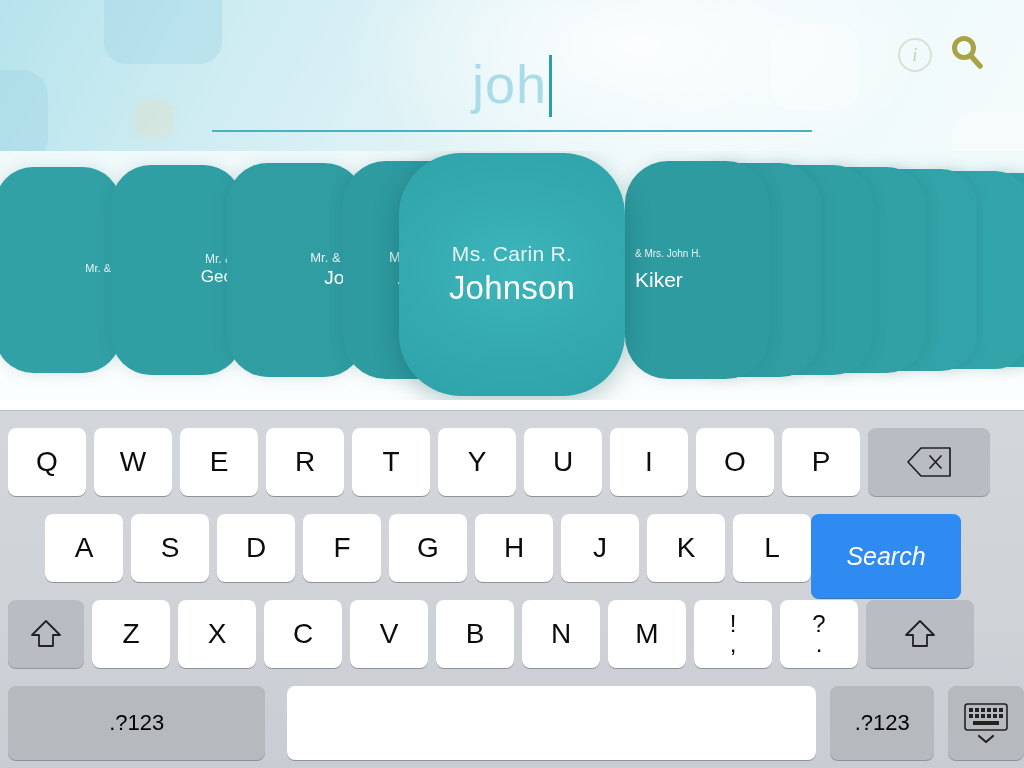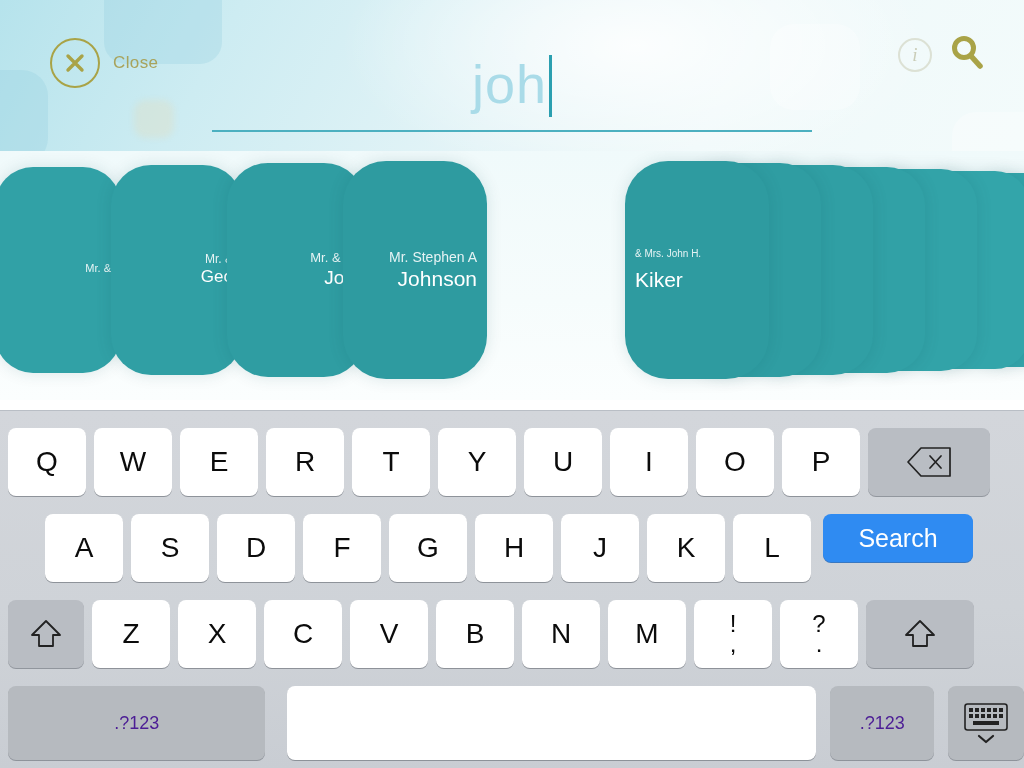--- a/index.html
+++ b/index.html
@@ -121,46 +121,38 @@
     display: flex; align-items: center; justify-content: center;
     font-size: 28px; color: #0b0b0b; font-weight: 300;
     box-shadow: 0 1px 0 rgba(130,135,142,0.85);
     font-family: "Liberation Sans", sans-serif;
     cursor: pointer; user-select: none;
   }
   .key.grey { background: #b9bdc3; box-shadow: 0 1px 0 rgba(130,135,142,0.8); }
   .key.grey2 { background: #b6babf; box-shadow: 0 1px 0 rgba(128,133,140,0.8); }
   .key.blue { background: #2f8bf2; box-shadow: 0 1px 0 rgba(40,110,190,0.9); }
   .key.blue span { color: #ffffff; font-size: 25px; }
-  .key.num { font-size: 18px; color: #4c1d95; }
+  .key.num { font-size: 22px; color: #000000; }
   .key.dual { flex-direction: column; gap: 0px; line-height: 1; padding-top: 4px; }
   .key.dual .up { font-size: 24px; }
   .key.dual .dn { font-size: 24px; position: relative; top: -4px; }
   .key svg { display: block; }
 </style>
 </head>
 <body>
 
 <div id="app">
 
   <div class="header">
     <div class="bg-sq tinted" style="left:104px;top:-44px;width:118px;height:108px;"></div>
     <div class="bg-sq tinted" style="left:-44px;top:70px;width:92px;height:94px;border-radius:26px;"></div>
     <div class="bg-sq warm" style="left:134px;top:100px;width:40px;height:38px;border-radius:12px;filter:blur(3px);"></div>
     <div class="bg-sq" style="left:770px;top:24px;width:90px;height:86px;border-radius:24px;"></div>
     <div class="bg-sq" style="left:952px;top:112px;width:92px;height:78px;border-radius:24px;"></div>
 
-    <div class="close-wrap">
-      <div class="close-circle">
-        <svg width="26" height="26" viewBox="0 0 26 26" aria-hidden="true">
-          <path d="M6 6 L20 20 M20 6 L6 20" stroke="#a9a347" stroke-width="3.4" stroke-linecap="round" fill="none"></path>
-        </svg>
-      </div>
-      <div class="close-label">Close</div>
-    </div>
 
     <div class="searchfield">
       <div class="value-row">
         <span class="value">joh</span>
           <span class="caret"></span>
       </div>
       <div class="underline"></div>
     </div>
 
     <div class="info-icon">
@@ -169,20 +161,24 @@
 
     <div class="search-icon">
       <svg width="42" height="42" viewBox="0 0 42 42" aria-hidden="true">
         <circle cx="18" cy="16" r="9.5" fill="none" stroke="#a9a347" stroke-width="5"></circle>
         <path d="M25 24 L34 34" stroke="#a9a347" stroke-width="5.5" stroke-linecap="round"></path>
       </svg>
     </div>
   </div>
 
   <div class="carousel">
+      <div class="card center" style="left: 399px; top: 2px; width: 226px; height: 243px; z-index: 50;">
+        <div class="t1">Ms. Carin R.</div>
+        <div class="t2">Johnson</div>
+      </div>
       <div class="card" style="left: 343px; top: 10px; width: 144px; height: 218px; z-index: 39; background: rgb(46, 155, 160); border-radius: 43px; justify-content: center; align-items: flex-end; padding-right: 10px;">
         <div class="t1" style="font-size: 14px;">Mr. Stephen A</div>
         <div class="t2" style="font-size: 21px; margin-top: 3px;">Johnson</div>
       </div>
       <div class="card" style="left: 227px; top: 12px; width: 138px; height: 214px; z-index: 38; background: rgb(47, 157, 162); border-radius: 41px; justify-content: center; align-items: flex-end; padding-right: 10px;">
         <div class="t1" style="font-size: 13px;">Mr. &amp; M</div>
         <div class="t2" style="font-size: 19px; margin-top: 3px;">Joh</div>
       </div>
       <div class="card" style="left: 111px; top: 14px; width: 132px; height: 210px; z-index: 37; background: rgb(48, 159, 164); border-radius: 40px; justify-content: center; align-items: flex-end; padding-right: 10px;">
         <div class="t1" style="font-size: 12px;">Mr. &amp;</div>
@@ -284,21 +280,21 @@
         </div>
         <div class="key" style="width: 78px; height: 68px; margin-left: 8px;">
           <span>J</span>
         </div>
         <div class="key" style="width: 78px; height: 68px; margin-left: 8px;">
           <span>K</span>
         </div>
         <div class="key" style="width: 78px; height: 68px; margin-left: 8px;">
           <span>L</span>
         </div>
-        <div class="key blue" style="width: 150px; height: 48px; margin-left: 12px;">
+        <div class="key blue" style="width: 150px; height: 84px; margin-left: 0; font-style: italic;">
           <span>Search</span>
         </div>
       </div>
 
     <div class="krow" style="top: 189px; padding-left: 8px;">
         <div class="key grey" style="width: 76px; height: 68px; margin-left: 0px;">
           <svg width="34" height="32" viewBox="0 0 34 32">
             <path d="M17 3 L31 17 L24 17 L24 28 L10 28 L10 17 L3 17 Z" fill="none" stroke="#222" stroke-width="1.8" stroke-linejoin="round"></path>
           </svg>
         </div>

